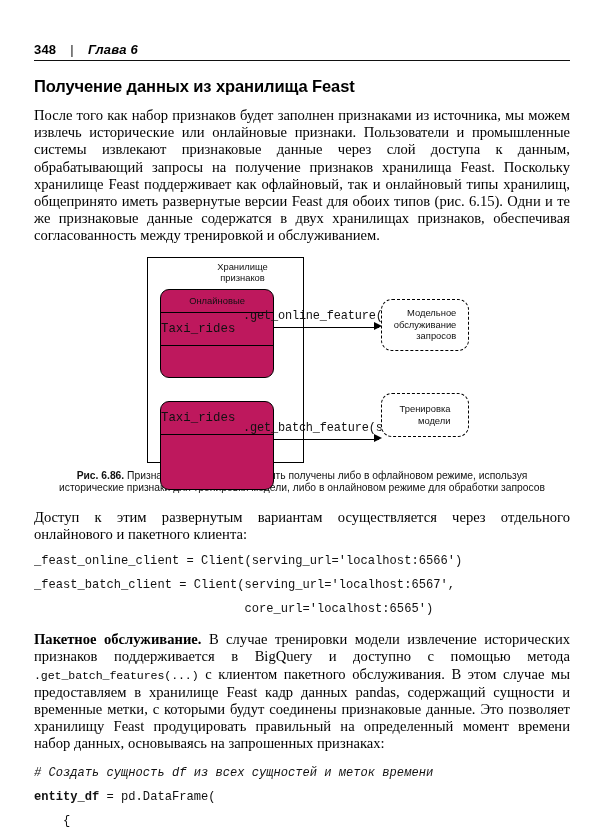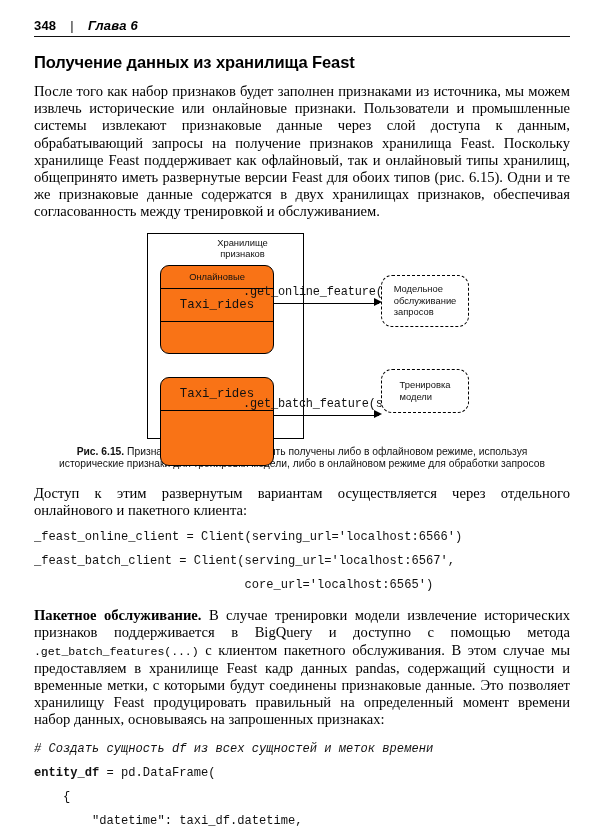--- a/index.html
+++ b/index.html
@@ -25,20 +25,21 @@
 
   
   .runhead {
     display: flex;
     align-items: baseline;
     font-family: "Liberation Sans", sans-serif;
     font-size: 13px;
     font-weight: bold;
     letter-spacing: .2px;
     padding-bottom: 3px;
+    margin-top: 24px;
   }
   .runhead .folio { margin-right: 14px; }
   .runhead .sep { margin-right: 14px; font-weight: normal; color:#111; }
   .runhead .chap {
     font-style: italic;
     font-weight: bold;
   }
   .runhead-rule {
     border-bottom: 1.6px solid #111;
     width: 100%;
@@ -117,37 +118,37 @@
     line-height: 11.4px;
     color: #111;
   }
   
   .store {
     position: absolute;
     left: 160px;
     width: 114px;
     border: 1.7px solid #000;
     border-radius: 9px;
-    background: #f97316;
+    background: #be185d;
     box-sizing: border-box;
   }
   .store.online { top: 36px; height: 89px; }
   .store.offline { top: 148px; height: 89px; }
   .store .hdr {
     height: 22px;
     line-height: 22px;
     text-align: center;
     font-size: 9.4px;
     border-bottom: 1.5px solid #000;
     color: #111;
   }
   .store .tbl {
     height: 32px;
     line-height: 32px;
-    text-align: center;
+    text-align: left;
     font-family: "Liberation Mono", monospace;
     font-size: 12.4px;
     color: #111;
     border-bottom: 1.5px solid #000;
   }
   .store .pad { height: 31px; }
 
   
   .arrow-line {
     position: absolute;
@@ -175,21 +176,21 @@
     position: absolute;
     left: 381px;
     width: 88px;
     border: 1.7px dashed #000;
     border-radius: 11px;
     background: #fff;
     box-sizing: border-box;
     display: flex;
     align-items: center;
     justify-content: center;
-    text-align: left;
+    text-align: right;
     font-size: 9.4px;
     line-height: 11.6px;
     color: #111;
     padding: 3px 4px;
   }
   .consumer.serving { top: 46px; height: 52px; }
   .consumer.training { top: 140px; height: 44px; }
 
   
   .caption {
@@ -255,21 +256,21 @@
       </div>
 
       <div class="consumer training">
         <div>
           <div>Тренировка</div>
           <div>модели</div>
         </div>
       </div>
     </div>
 
-    <div class="caption"><b>Рис. 6.15.</b><span> Признаковые данные могут быть получены либо в офлайновом режиме, используя исторические признаки для тренировки модели, либо в онлайновом режиме для обработки запросов</span></div>
+    <div class="caption"><b>Рис. 6.86.</b><span> Признаковые данные могут быть получены либо в офлайновом режиме, используя исторические признаки для тренировки модели, либо в онлайновом режиме для обработки запросов</span></div>
   </div>
 
   <p class="body tight">Доступ к этим развернутым вариантам осуществляется через отдельного онлайнового и пакетного клиента:</p>
 
   <pre class="code">_feast_online_client = Client(serving_url='localhost:6566')
 _feast_batch_client = Client(serving_url='localhost:6567',
                              core_url='localhost:6565')</pre>
 
   <p class="body"><span class="lead">Пакетное обслуживание.</span><span> В случае тренировки модели извлечение исторических признаков поддерживается в BigQuery и доступно с помощью метода </span><code class="inl">.get_batch_</code><code class="inl">features(...)</code><span> с клиентом пакетного обслуживания. В этом случае мы предоставляем в хранилище Feast кадр данных pandas, содержащий сущности и временные метки, с которыми будут соединены признаковые данные. Это позволяет хранилищу Feast продуцировать правильный на определенный момент времени набор данных, основываясь на запрошенных признаках:</span></p>
 

